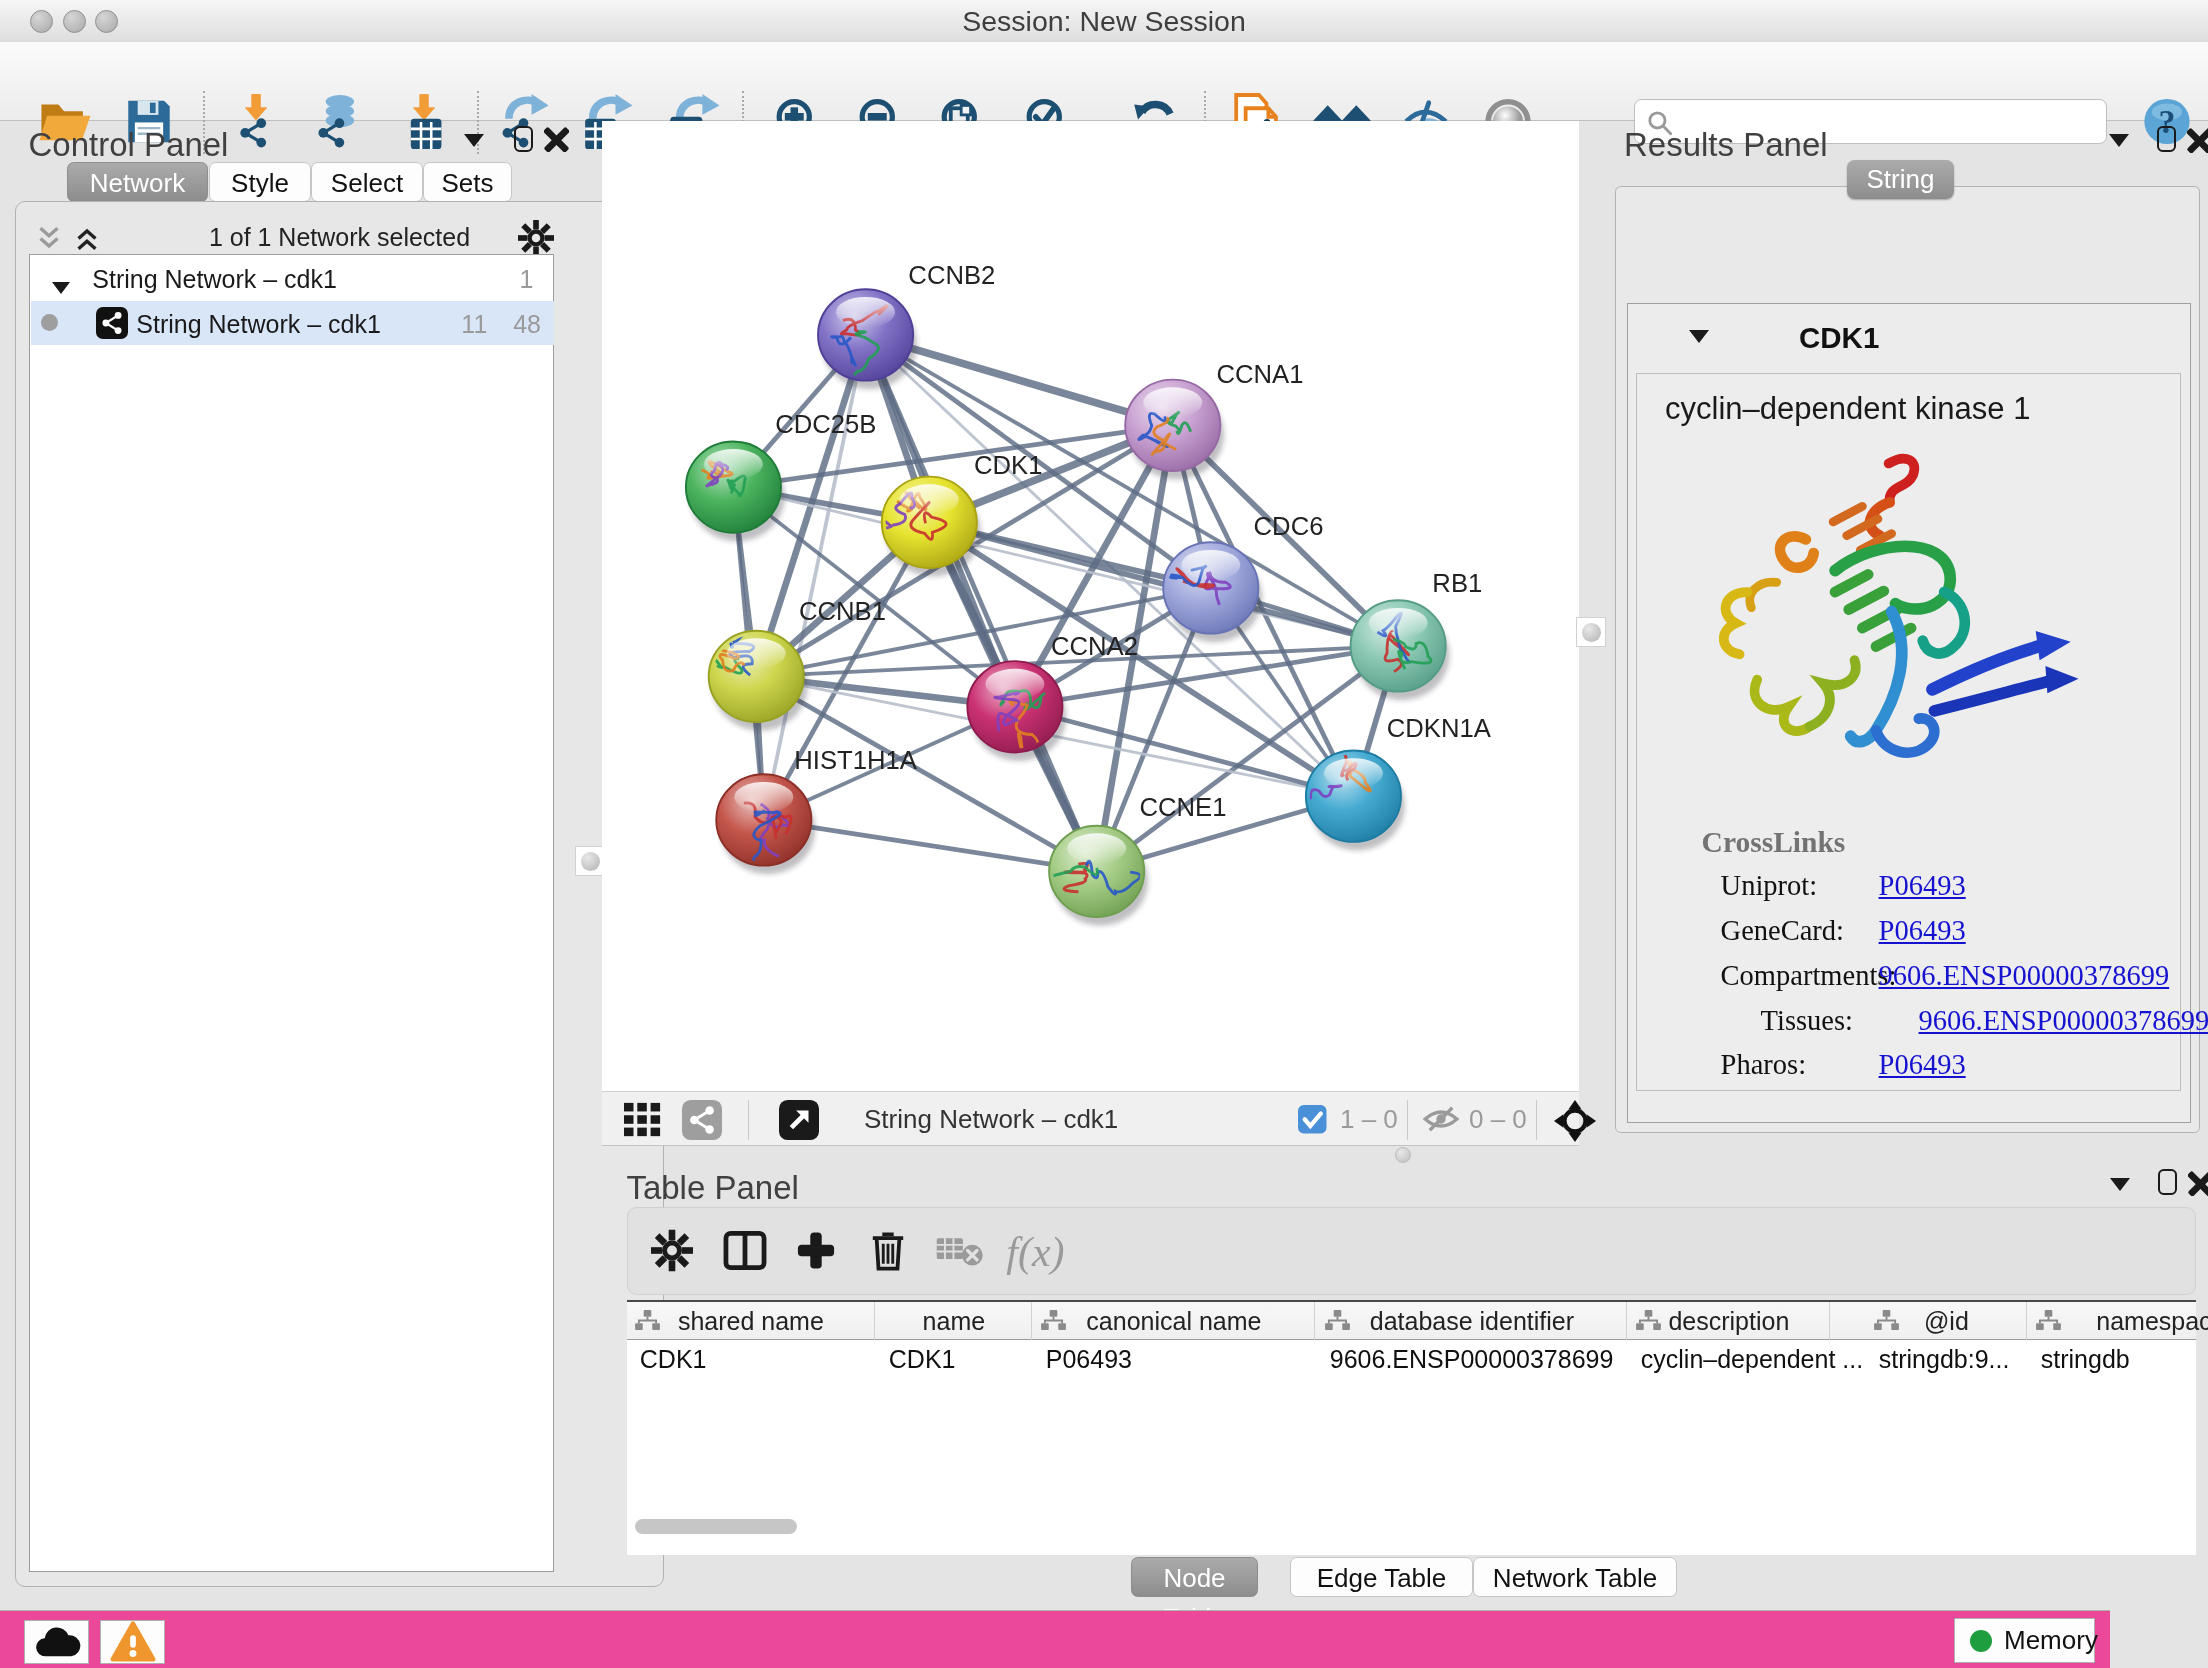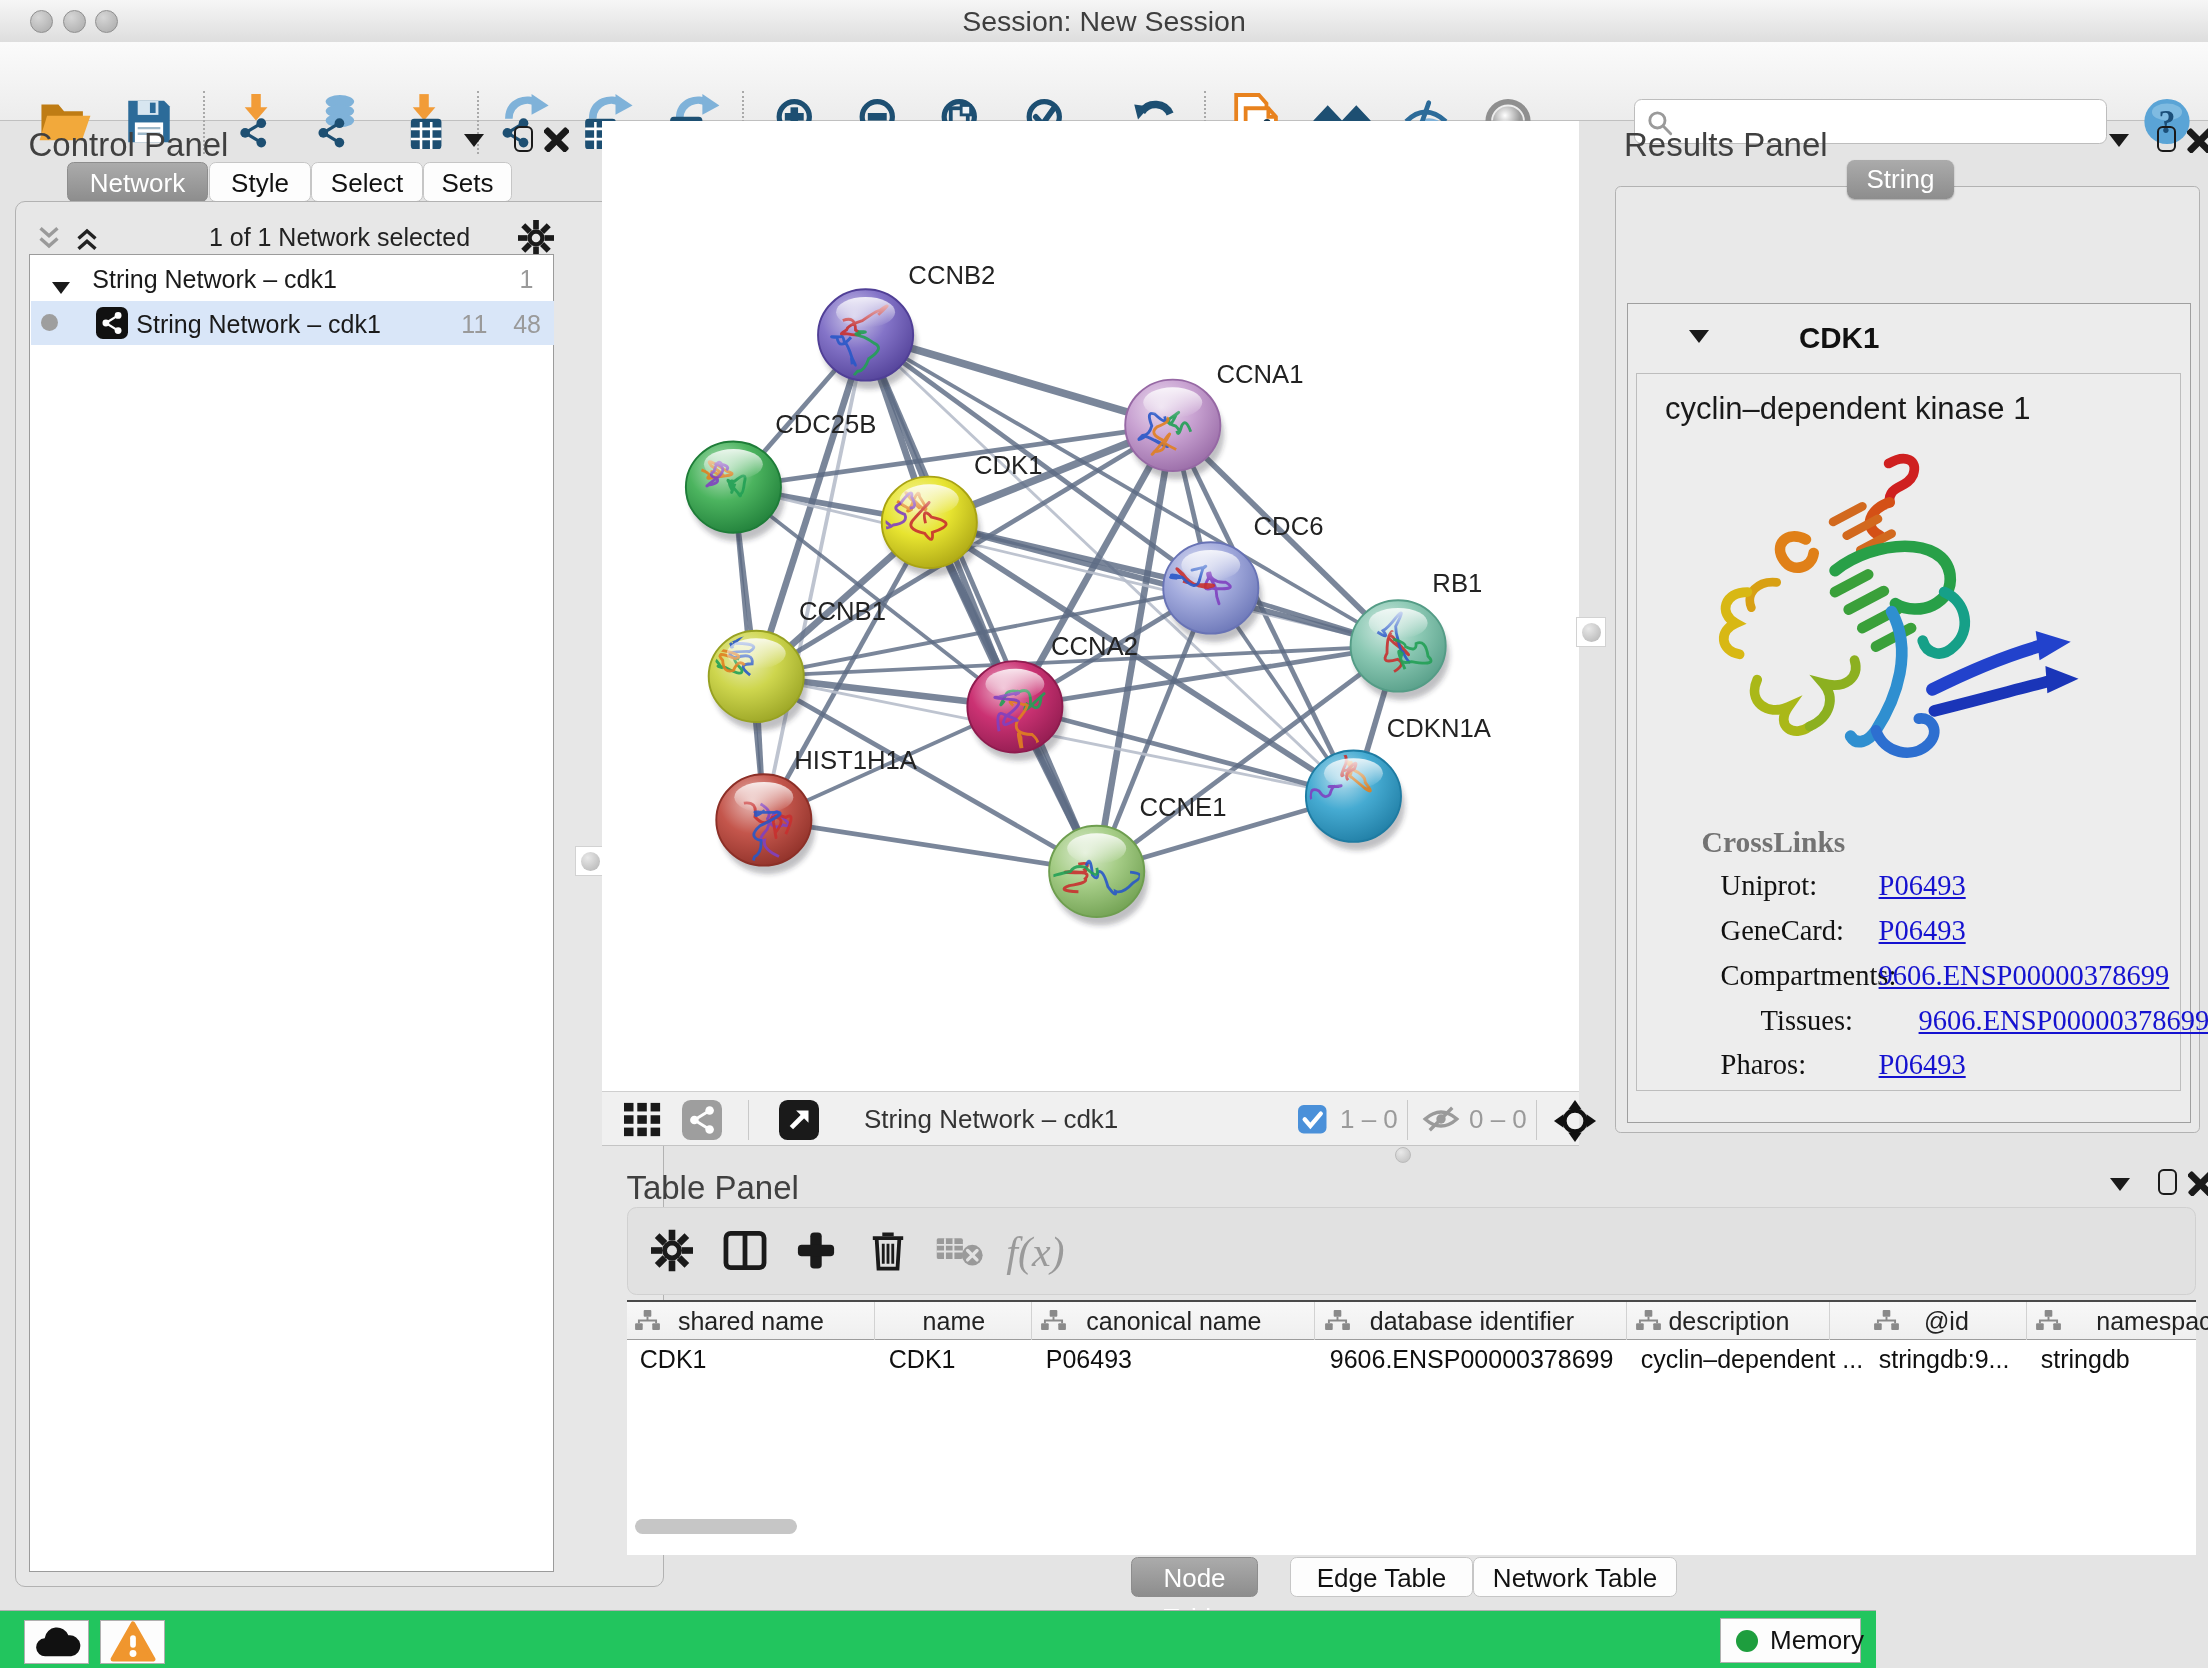--- a/index.html
+++ b/index.html
@@ -90,21 +90,21 @@
     background:linear-gradient(#f8f8f8,#efefef);border-bottom:1px solid #9c9c9c;}
   .tp-hcell{position:absolute;top:0;height:38px;border-right:1px solid #d2d2d2;}
   .tp-hcell span{position:absolute;top:0;left:0;width:100%;height:38px;line-height:38px;
     text-align:center;font-size:25px;color:#222;}
   .tp-hcell svg{position:absolute;left:7.6px;top:7.6px;}
   .tp-cell{position:absolute;top:39px;height:36px;line-height:36px;font-size:25px;color:#101010;
     padding-left:12.4px;white-space:nowrap;overflow:hidden;}
   .tp-scroll{position:absolute;left:20px;top:371px;width:162px;height:15px;border-radius:7.6px;
     background:#c6c6c6;cursor:pointer;}
   
-  .statusbar{position:absolute;left:0;top:1610px;width:1876px;height:58px;background:#22c55e;
+  .statusbar{position:absolute;left:0;top:1610px;width:2110px;height:58px;background:#ec4899;
     border-top:1.9px solid #b0b0b0;}
   .sb-btn{position:absolute;top:8.6px;width:65px;height:44px;background:#fdfdfd;
     border:1.9px solid #b0b0b0;cursor:pointer;}
   .sb-btn svg{position:absolute;left:50%;top:50%;transform:translate(-50%,-50%);}
   .memory-btn{position:absolute;right:15px;top:6.7px;width:141px;height:45px;background:#fdfdfd;
     border:1.9px solid #b0b0b0;cursor:pointer;}
   .memory-btn i{position:absolute;left:15px;top:11.4px;width:22px;height:22px;border-radius:50%;
     background:#1e9e3e;display:block;}
   .memory-btn span{position:absolute;left:49px;top:0;height:43px;line-height:43px;font-size:26px;color:#111;}
   .node-label{font-size:27px;fill:#222;font-family:"Liberation Sans",sans-serif;}

